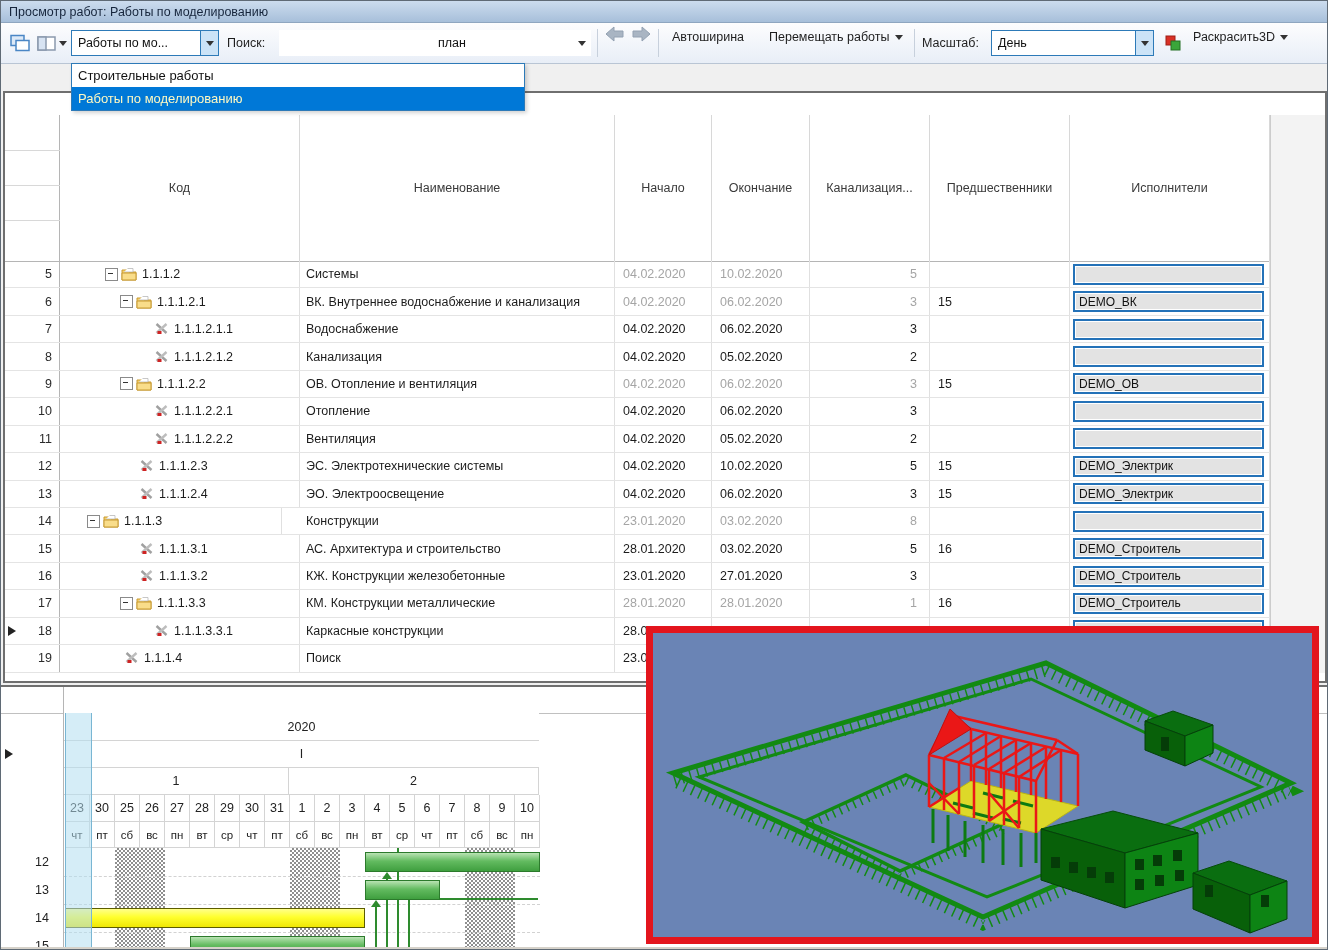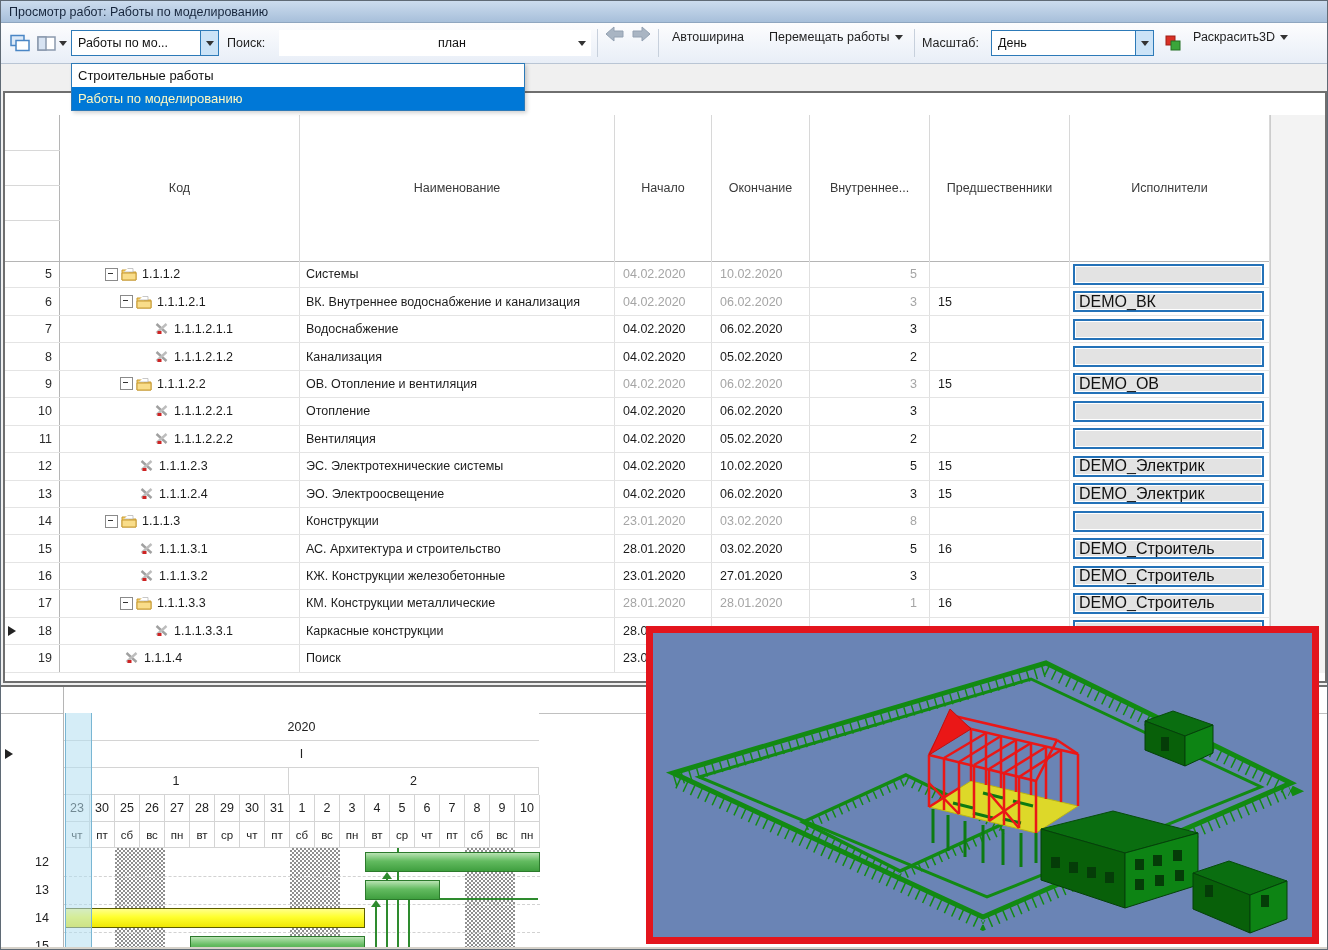--- a/index.html
+++ b/index.html
@@ -43,21 +43,21 @@
     font-size:12.5px;color:#1c1c1c;display:flex;align-items:center;white-space:nowrap;overflow:hidden;}
   .g-cell.muted{color:#a5a5a5;}
   .rownum{justify-content:flex-end;padding-right:7px;color:#2b2b2b;border-right:1px solid #b5b5b5;}
   .curmark{position:absolute;left:3px;top:50%;margin-top:-5px;width:0;height:0;
     border-top:5px solid transparent;border-bottom:5px solid transparent;border-left:8px solid #222;}
   .expbox{width:11px;height:11px;border:1px solid #8a8a8a;background:#fff;position:relative;flex:none;margin-right:3px;}
   .expbox:after{content:"";position:absolute;left:2px;top:4px;width:5px;height:1px;background:#333;}
   .icon16{width:17px;height:14px;flex:none;margin-right:4px;}
   .execbox{box-sizing:border-box;height:21px;margin-left:3px;width:191px;background:#e3e3e3;
     border:2px solid #2472b8;box-shadow:inset 0 0 0 1px #fff;display:flex;align-items:center;
-    padding-left:4px;font-size:16px;color:#111;}
+    padding-left:4px;font-size:12px;color:#111;}
   .fillercol{position:absolute;top:0;height:100%;left:1265px;width:55px;background:#f3f3f3;border-left:1px solid #cccccc;}
   
   .gantt{position:absolute;left:0px;top:684px;width:1328px;height:262px;background:#fff;
     border-top:2px solid #6f6f6f;box-sizing:border-box;}
   .gt-inner{position:relative;width:100%;height:260px;overflow:hidden;}
   .gt-topstrip{position:absolute;left:0;top:0;width:100%;height:26px;border-bottom:1px solid #c0c0c0;}
   .gt-gutter{position:absolute;left:62px;top:0;width:1px;height:260px;background:#b5b5b5;}
   .gt-cell{position:absolute;display:flex;align-items:center;justify-content:center;
     font-size:12.5px;color:#222;box-sizing:border-box;border-right:1px solid #d4d4d4;border-bottom:1px solid #d4d4d4;background:#fff;}
   .gt-rowlbl{position:absolute;left:0;width:55px;display:flex;align-items:center;justify-content:flex-end;
@@ -163,21 +163,21 @@
     </div>
 
   <div class="gridpanel">
     <div class="g-inner">
       <div class="hdr-strip"></div>
       <div class="hdr-band" id="hdr-band">
           <div class="hcell" style="left: 55px; width: 240px;">Код</div>
           <div class="hcell" style="left: 295px; width: 315px;">Наименование</div>
           <div class="hcell" style="left: 610px; width: 97px;">Начало</div>
           <div class="hcell" style="left: 707px; width: 98px;">Окончание</div>
-          <div class="hcell" style="left: 805px; width: 120px;">Внутреннее...</div>
+          <div class="hcell" style="left: 805px; width: 120px;">Канализация...</div>
           <div class="hcell" style="left: 925px; width: 140px;">Предшественники</div>
           <div class="hcell" style="left: 1065px; width: 200px;">Исполнители</div>
           <div style="position: absolute; left: 0px; top: 0px; width: 55px; height: 100%; border-right: 1px solid rgb(181, 181, 181); box-sizing: border-box;"></div>
           <div class="rowhdr-line" style="top: 35px;"></div>
           <div class="rowhdr-line" style="top: 70px;"></div>
           <div class="rowhdr-line" style="top: 105px;"></div>
           <div class="fillercol"></div>
         </div>
       <div class="rows-wrap" id="grid-rows">
           <div class="g-row">
@@ -349,21 +349,21 @@
             <div class="g-cell" style="left: 610px; width: 97px; padding-left: 8px;">04.02.2020</div>
             <div class="g-cell" style="left: 707px; width: 98px; padding-left: 8px;">06.02.2020</div>
             <div class="g-cell" style="left: 805px; width: 120px; justify-content: flex-end; padding-right: 12px;">3</div>
             <div class="g-cell" style="left: 925px; width: 140px; padding-left: 8px;">15</div>
             <div class="g-cell" style="left: 1065px; width: 200px;">
               <div class="execbox">DEMO_Электрик</div>
             </div>
           </div>
           <div class="g-row">
             <div class="g-cell rownum" style="left: 0px; width: 55px;">14</div>
-            <div class="g-cell" style="left: 55px; width: 240px; padding-left: 45px; text-align: right;">
+            <div class="g-cell" style="left: 37px; width: 240px; padding-left: 45px; text-align: right;">
               <div class="expbox"></div>
               <svg class="icon16" viewBox="0 0 17 14">
                 <path d="M1,3 L6,3 L8,5 L15,5 L15,13 L1,13 Z" fill="#f6d16b" stroke="#c79a33"></path>
                 <path d="M3,5 L12,5 L12,1.5 L6.5,1.5" fill="#fff" stroke="#b9b9b9" stroke-width=".8"></path>
                 <path d="M1,6 L15,6 L15,13 L1,13 Z" fill="#f9dd8a" stroke="#c79a33"></path>
               </svg>
               <span>1.1.1.3</span>
             </div>
             <div class="g-cell" style="left: 295px; width: 315px; padding-left: 6px;">Конструкции</div>
             <div class="g-cell muted" style="left: 610px; width: 97px; padding-left: 8px;">23.01.2020</div>

